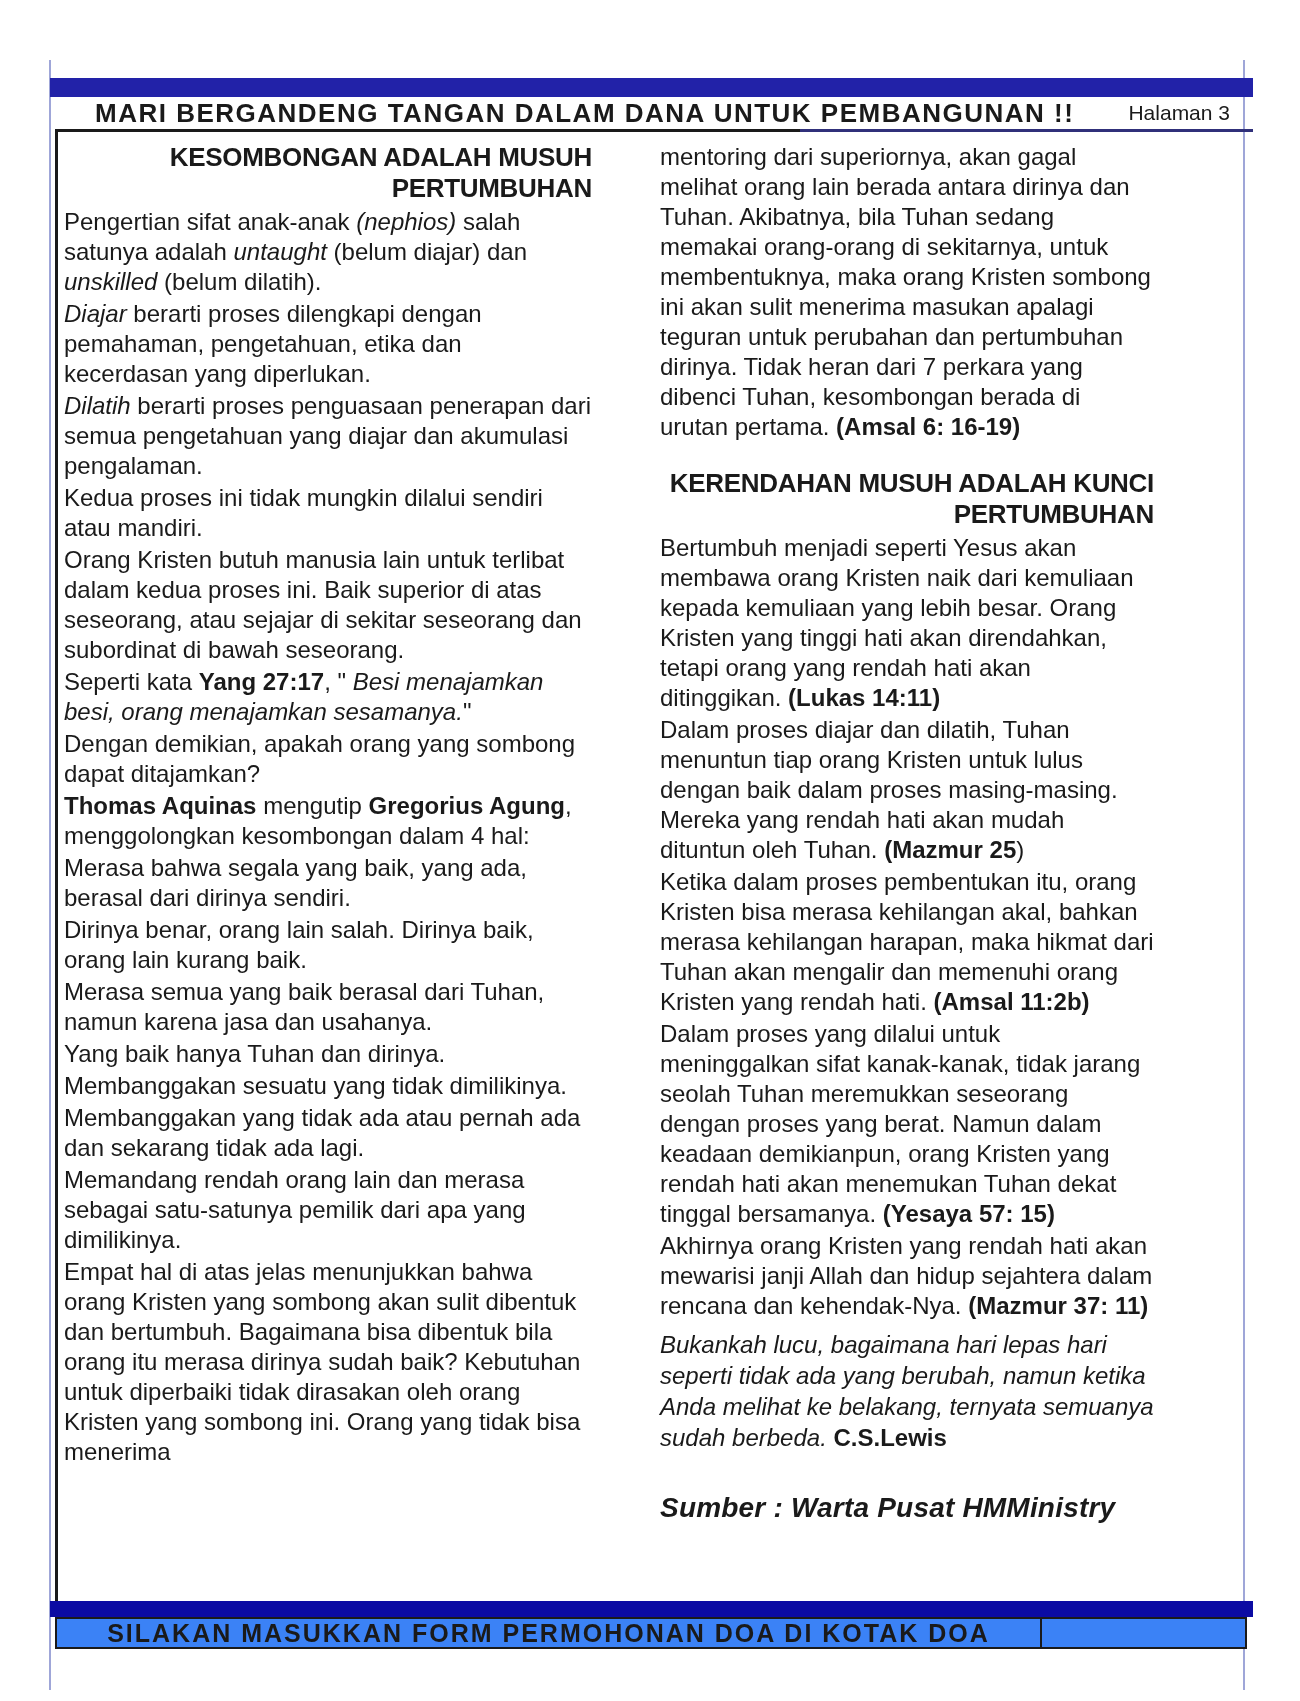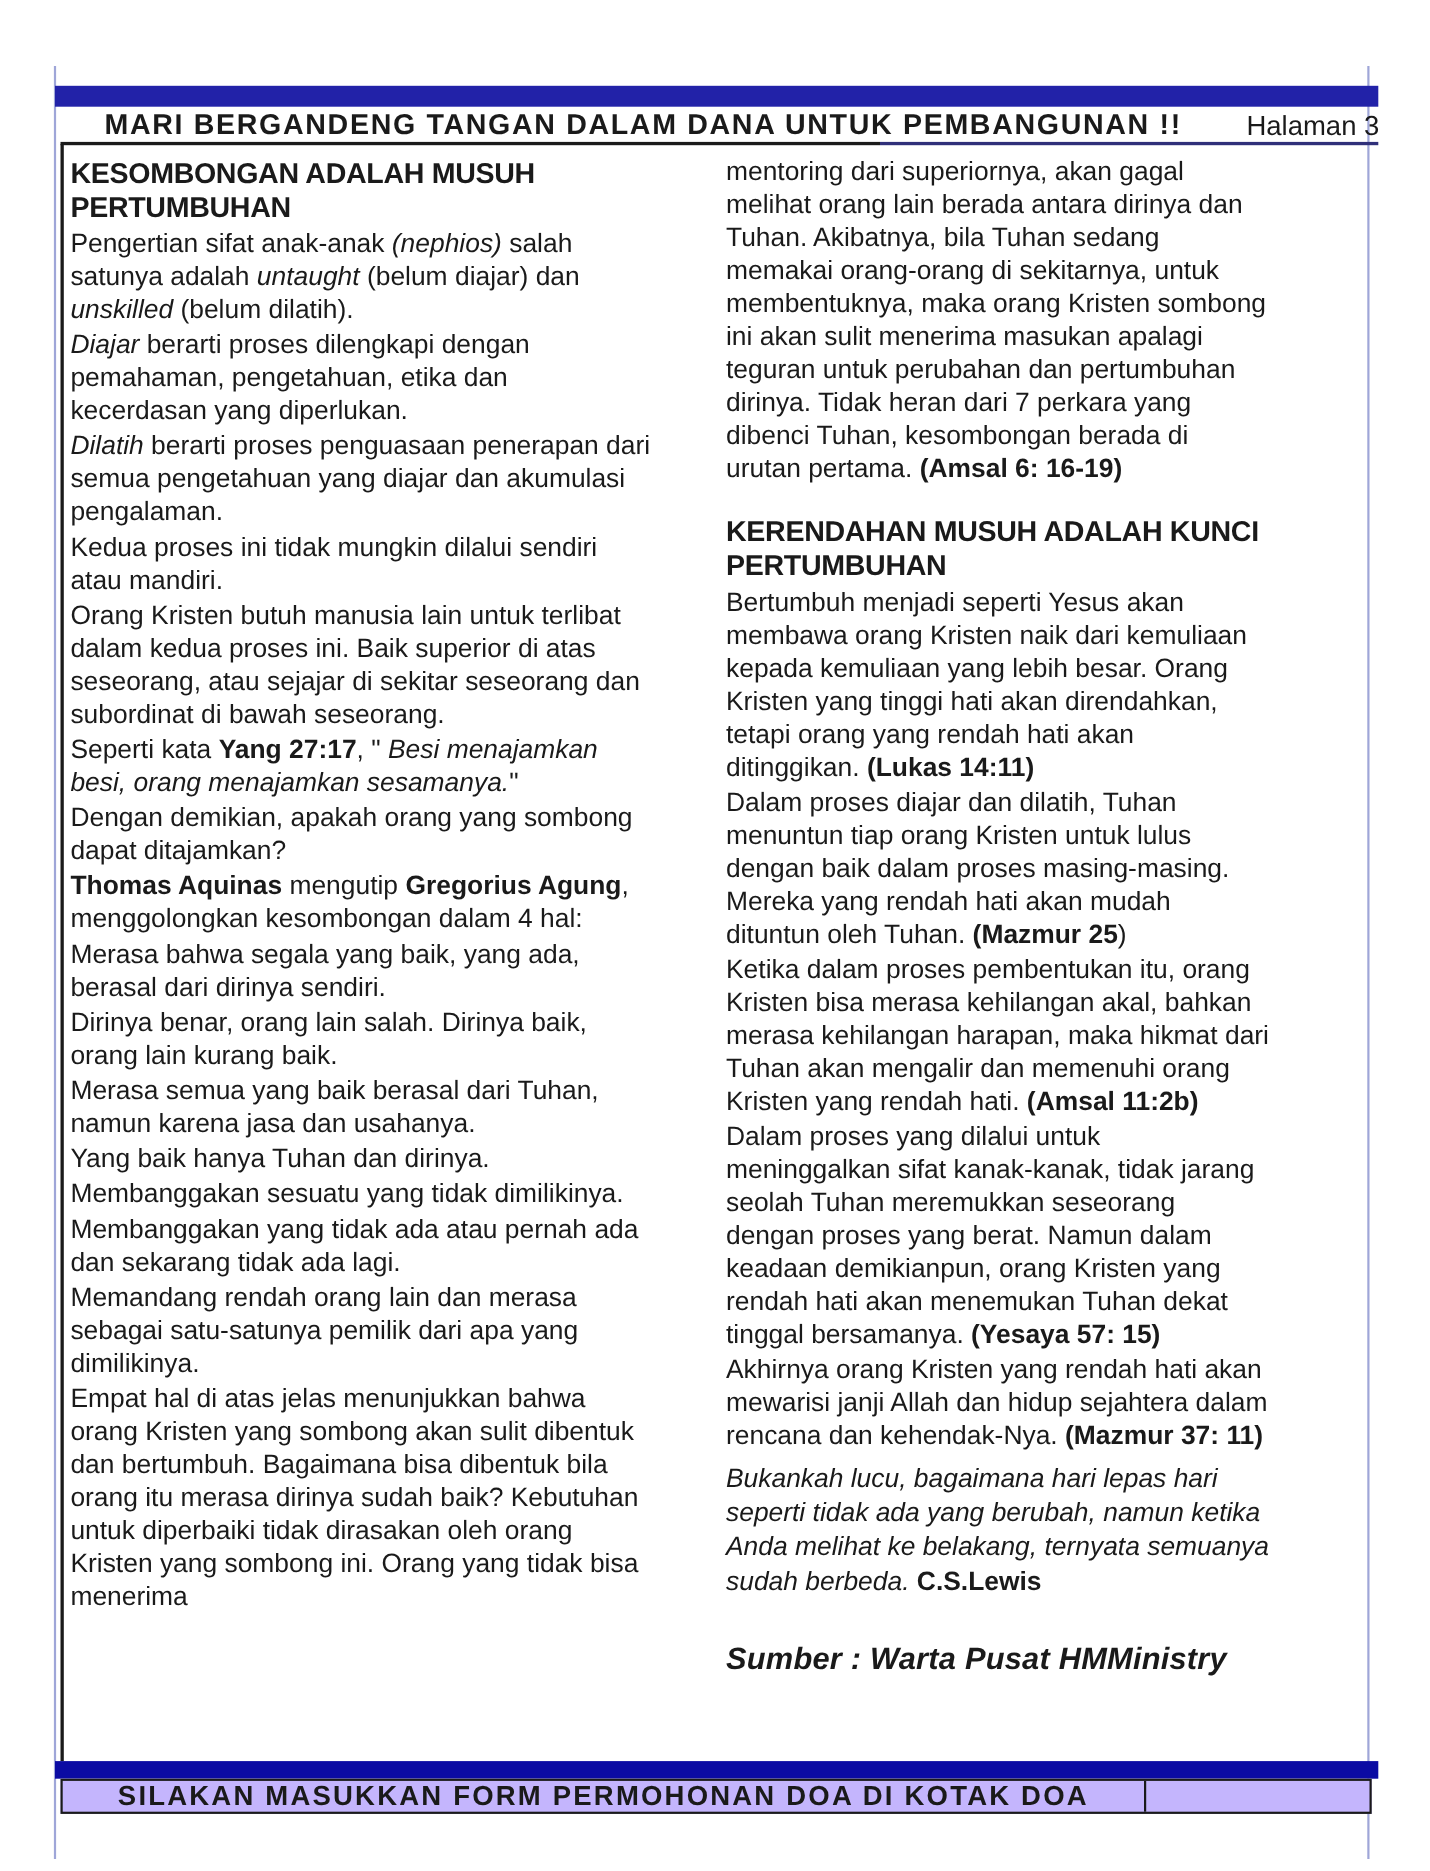--- a/index.html
+++ b/index.html
@@ -10,46 +10,47 @@
   .side-border { position:absolute; top:60px; width:2px; height:1630px; }
   .side-border.left  { left:49px; }
   .side-border.right { left:1243px; }
   .top-bar    { position:absolute; left:50px; top:78px;  width:1203px; height:19px; }
   .bottom-bar { position:absolute; left:50px; top:1601px; width:1203px; height:16px; }
   .header-title {
     position:absolute; left:95px; top:98px; font-size:26px; font-weight:700;
     letter-spacing:1.5px; white-space:nowrap;
   }
   .header-page-num {
-    position:absolute; right:46px; top:101px; font-size:25px; font-weight:400;
+    position:absolute; right:70px; top:101px; font-size:21px; font-weight:400;
   }
   .header-rule { position:absolute; top:129px; height:3px; }
   .rule-l { left:55px;  width:745px; }
   .rule-r { left:800px; width:453px; }
   .content-border { position:absolute; left:55px; top:131px; width:3px; height:1470px; }
   .col { position:absolute; top:142px; font-size:24px; line-height:30px; }
   .col-left  { left:64px;  width:528px; }
   .col-right { left:660px; width:494px; }
   .col-heading {
     font-size:26px; font-weight:700; line-height:31px; margin:0 0 3px 0;
     letter-spacing:-0.3px;
+    text-align:right;
   }
   .col-heading.h2 { margin-top:26px; }
   .para { margin:0 0 2px 0; }
   .seg-b  { font-weight:700; }
   .seg-i  { font-style:italic; }
   .quote { text-align:left; margin:8px 0 0 0; font-size:24px; line-height:31px; }
   .source {
     margin-top:40px; font-size:28px; font-weight:700; font-style:italic;
     letter-spacing:0.2px;
   }
   .footer-box {
     position:absolute; left:55px; top:1617px; width:1192px; height:32px;
     border:2px solid #1a1a1a; box-sizing:border-box; display:flex; align-items:stretch;
-    background:#c4b5fd;
+    background:#3b82f6;
   }
   .footer-cell-main {
     width:983px; display:flex; align-items:center; justify-content:center;
     font-size:25px; font-weight:700; letter-spacing:2px; white-space:nowrap;
   }
   .footer-divider { width:2px; background:#1a1a1a; }
   .footer-cell-right { flex:1; }
 </style>
 </head>
 <body>

